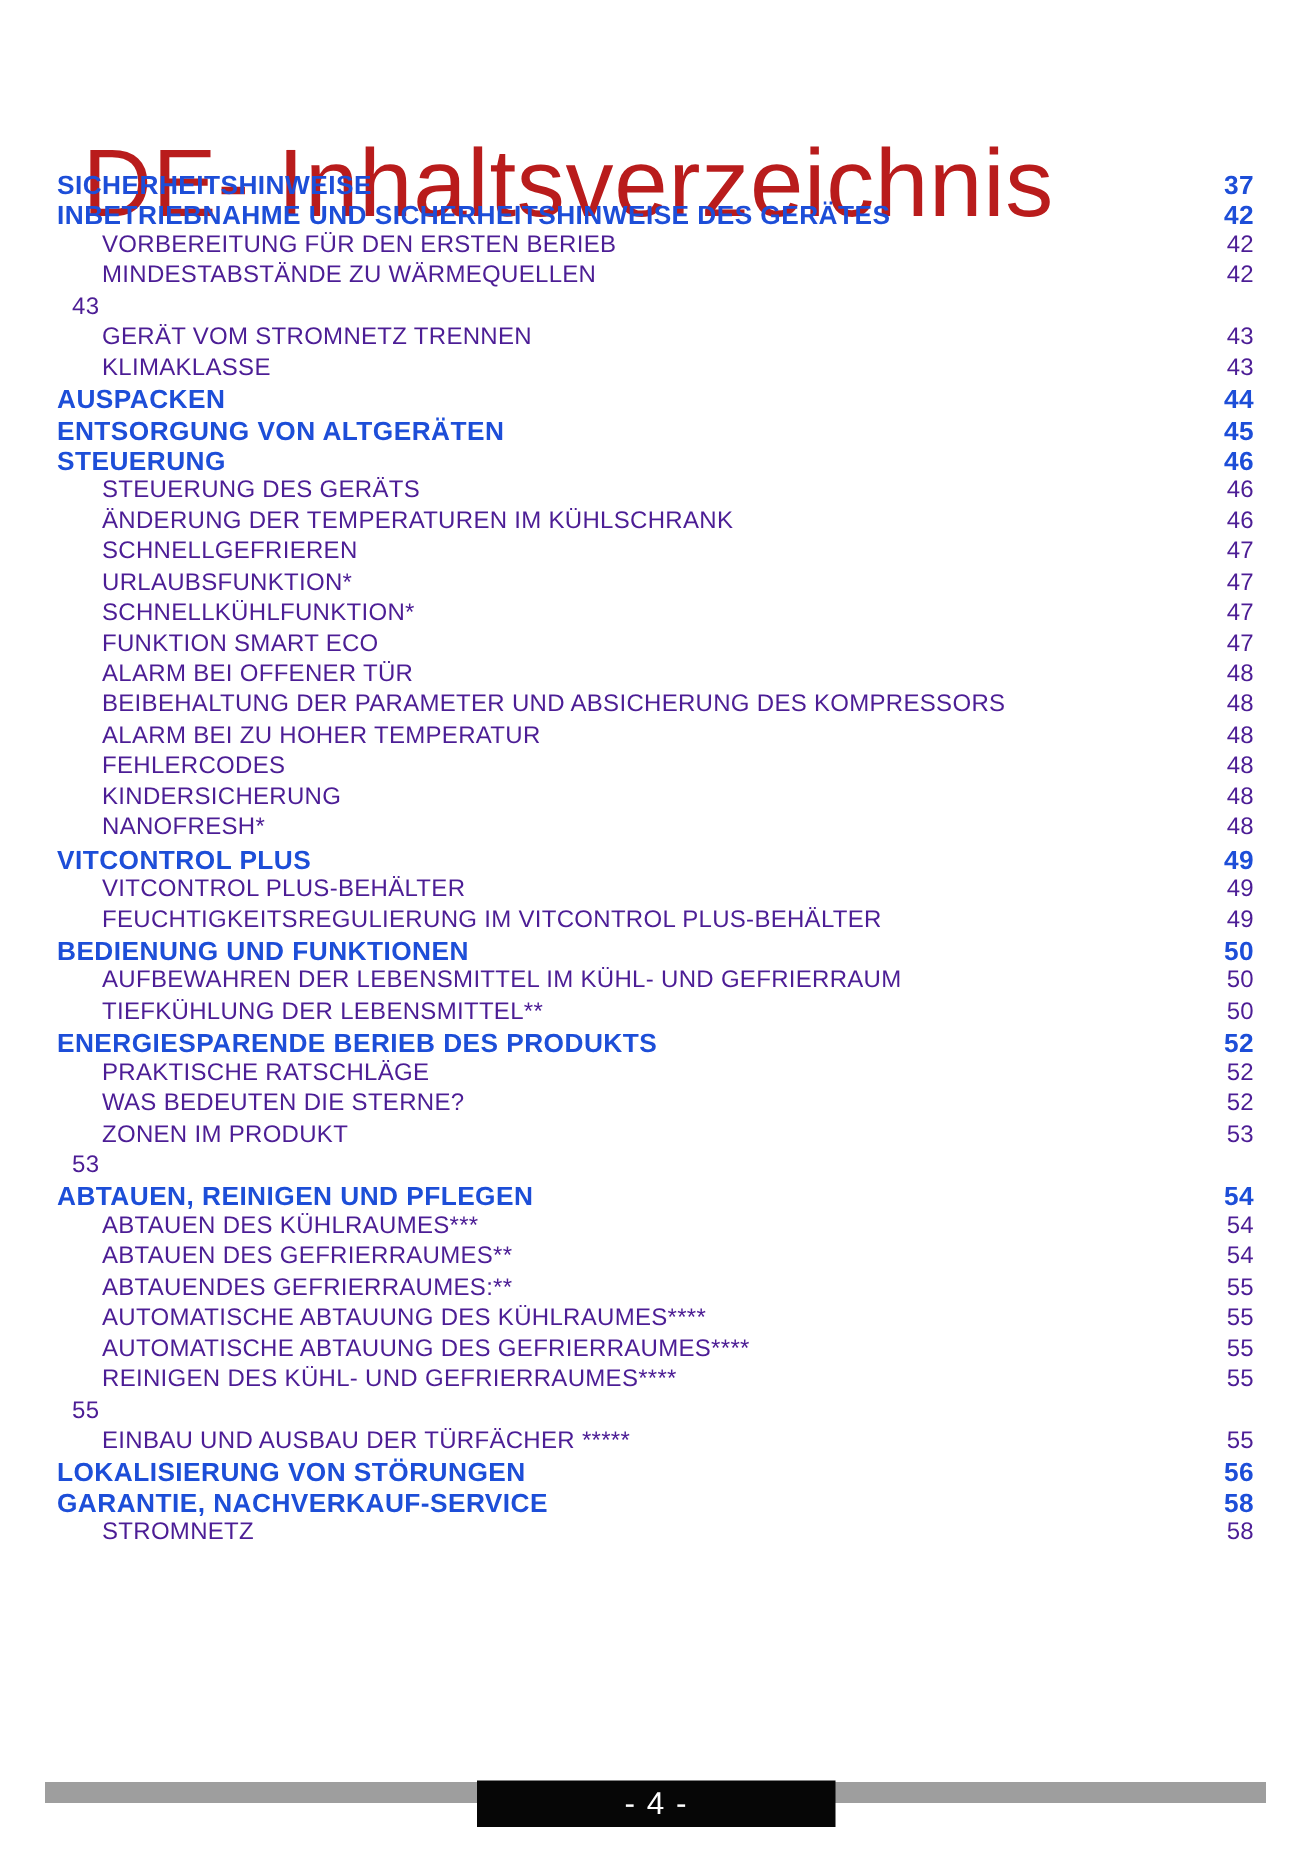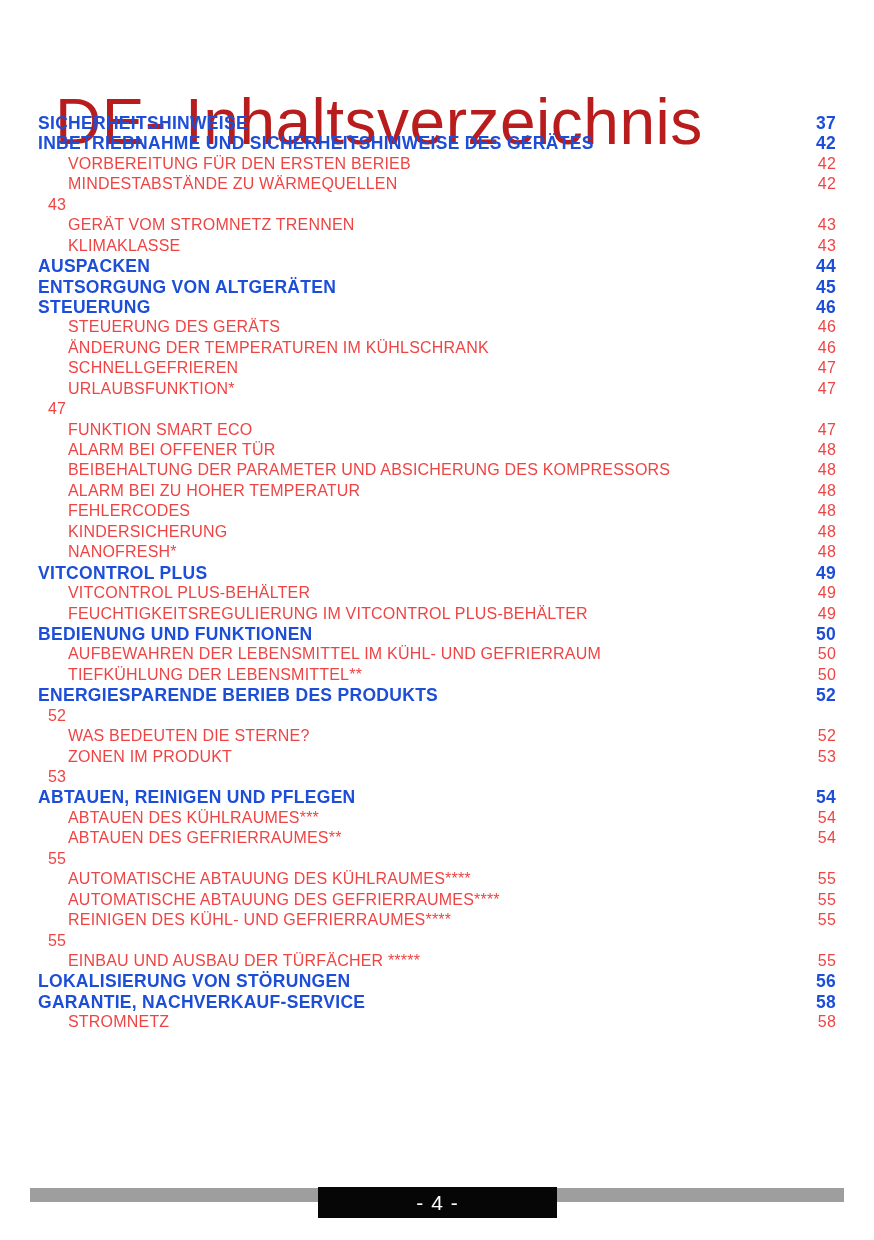--- a/index.html
+++ b/index.html
@@ -27,21 +27,21 @@
     right: 38px;
     top: 113px;
   }
   .toc-row {
     display: flex;
     justify-content: space-between;
     align-items: baseline;
     height: 20.45px;
     line-height: 20.45px;
     font-size: 16px;
-    color: #ef4444;
+    color: #4c1d95;
     letter-spacing: 0.2px;
     white-space: nowrap;
   }
   .toc-row.l1 {
     font-weight: 700;
     font-size: 17.5px;
     color: #1d4ed8;
     letter-spacing: 0.3px;
   }
   .toc-row.l2 .toc-label { padding-left: 30px; }
@@ -125,20 +125,21 @@
   </div>
     <div class="toc-row l2">
     <span class="toc-label">SCHNELLGEFRIEREN</span>
     <span class="toc-page">47</span>
   </div>
     <div class="toc-row l2">
     <span class="toc-label">URLAUBSFUNKTION*</span>
     <span class="toc-page">47</span>
   </div>
     <div class="toc-row l2">
+    <span class="toc-label">SCHNELLKÜHLFUNKTION*</span>
     <span class="toc-page">47</span>
   </div>
     <div class="toc-row l2">
     <span class="toc-label">FUNKTION SMART ECO</span>
     <span class="toc-page">47</span>
   </div>
     <div class="toc-row l2">
     <span class="toc-label">ALARM BEI OFFENER TÜR</span>
     <span class="toc-page">48</span>
   </div>
@@ -184,20 +185,21 @@
   </div>
     <div class="toc-row l2">
     <span class="toc-label">TIEFKÜHLUNG DER LEBENSMITTEL**</span>
     <span class="toc-page">50</span>
   </div>
     <div class="toc-row l1">
     <span class="toc-label">ENERGIESPARENDE BERIEB DES PRODUKTS</span>
     <span class="toc-page">52</span>
   </div>
     <div class="toc-row l2">
+    <span class="toc-label">PRAKTISCHE RATSCHLÄGE</span>
     <span class="toc-page">52</span>
   </div>
     <div class="toc-row l2">
     <span class="toc-label">WAS BEDEUTEN DIE STERNE?</span>
     <span class="toc-page">52</span>
   </div>
     <div class="toc-row l2">
     <span class="toc-label">ZONEN IM PRODUKT</span>
     <span class="toc-page">53</span>
   </div>
@@ -210,20 +212,21 @@
   </div>
     <div class="toc-row l2">
     <span class="toc-label">ABTAUEN DES KÜHLRAUMES***</span>
     <span class="toc-page">54</span>
   </div>
     <div class="toc-row l2">
     <span class="toc-label">ABTAUEN DES GEFRIERRAUMES**</span>
     <span class="toc-page">54</span>
   </div>
     <div class="toc-row l2">
+    <span class="toc-label">ABTAUENDES GEFRIERRAUMES:**</span>
     <span class="toc-page">55</span>
   </div>
     <div class="toc-row l2">
     <span class="toc-label">AUTOMATISCHE ABTAUUNG DES KÜHLRAUMES****</span>
     <span class="toc-page">55</span>
   </div>
     <div class="toc-row l2">
     <span class="toc-label">AUTOMATISCHE ABTAUUNG DES GEFRIERRAUMES****</span>
     <span class="toc-page">55</span>
   </div>

